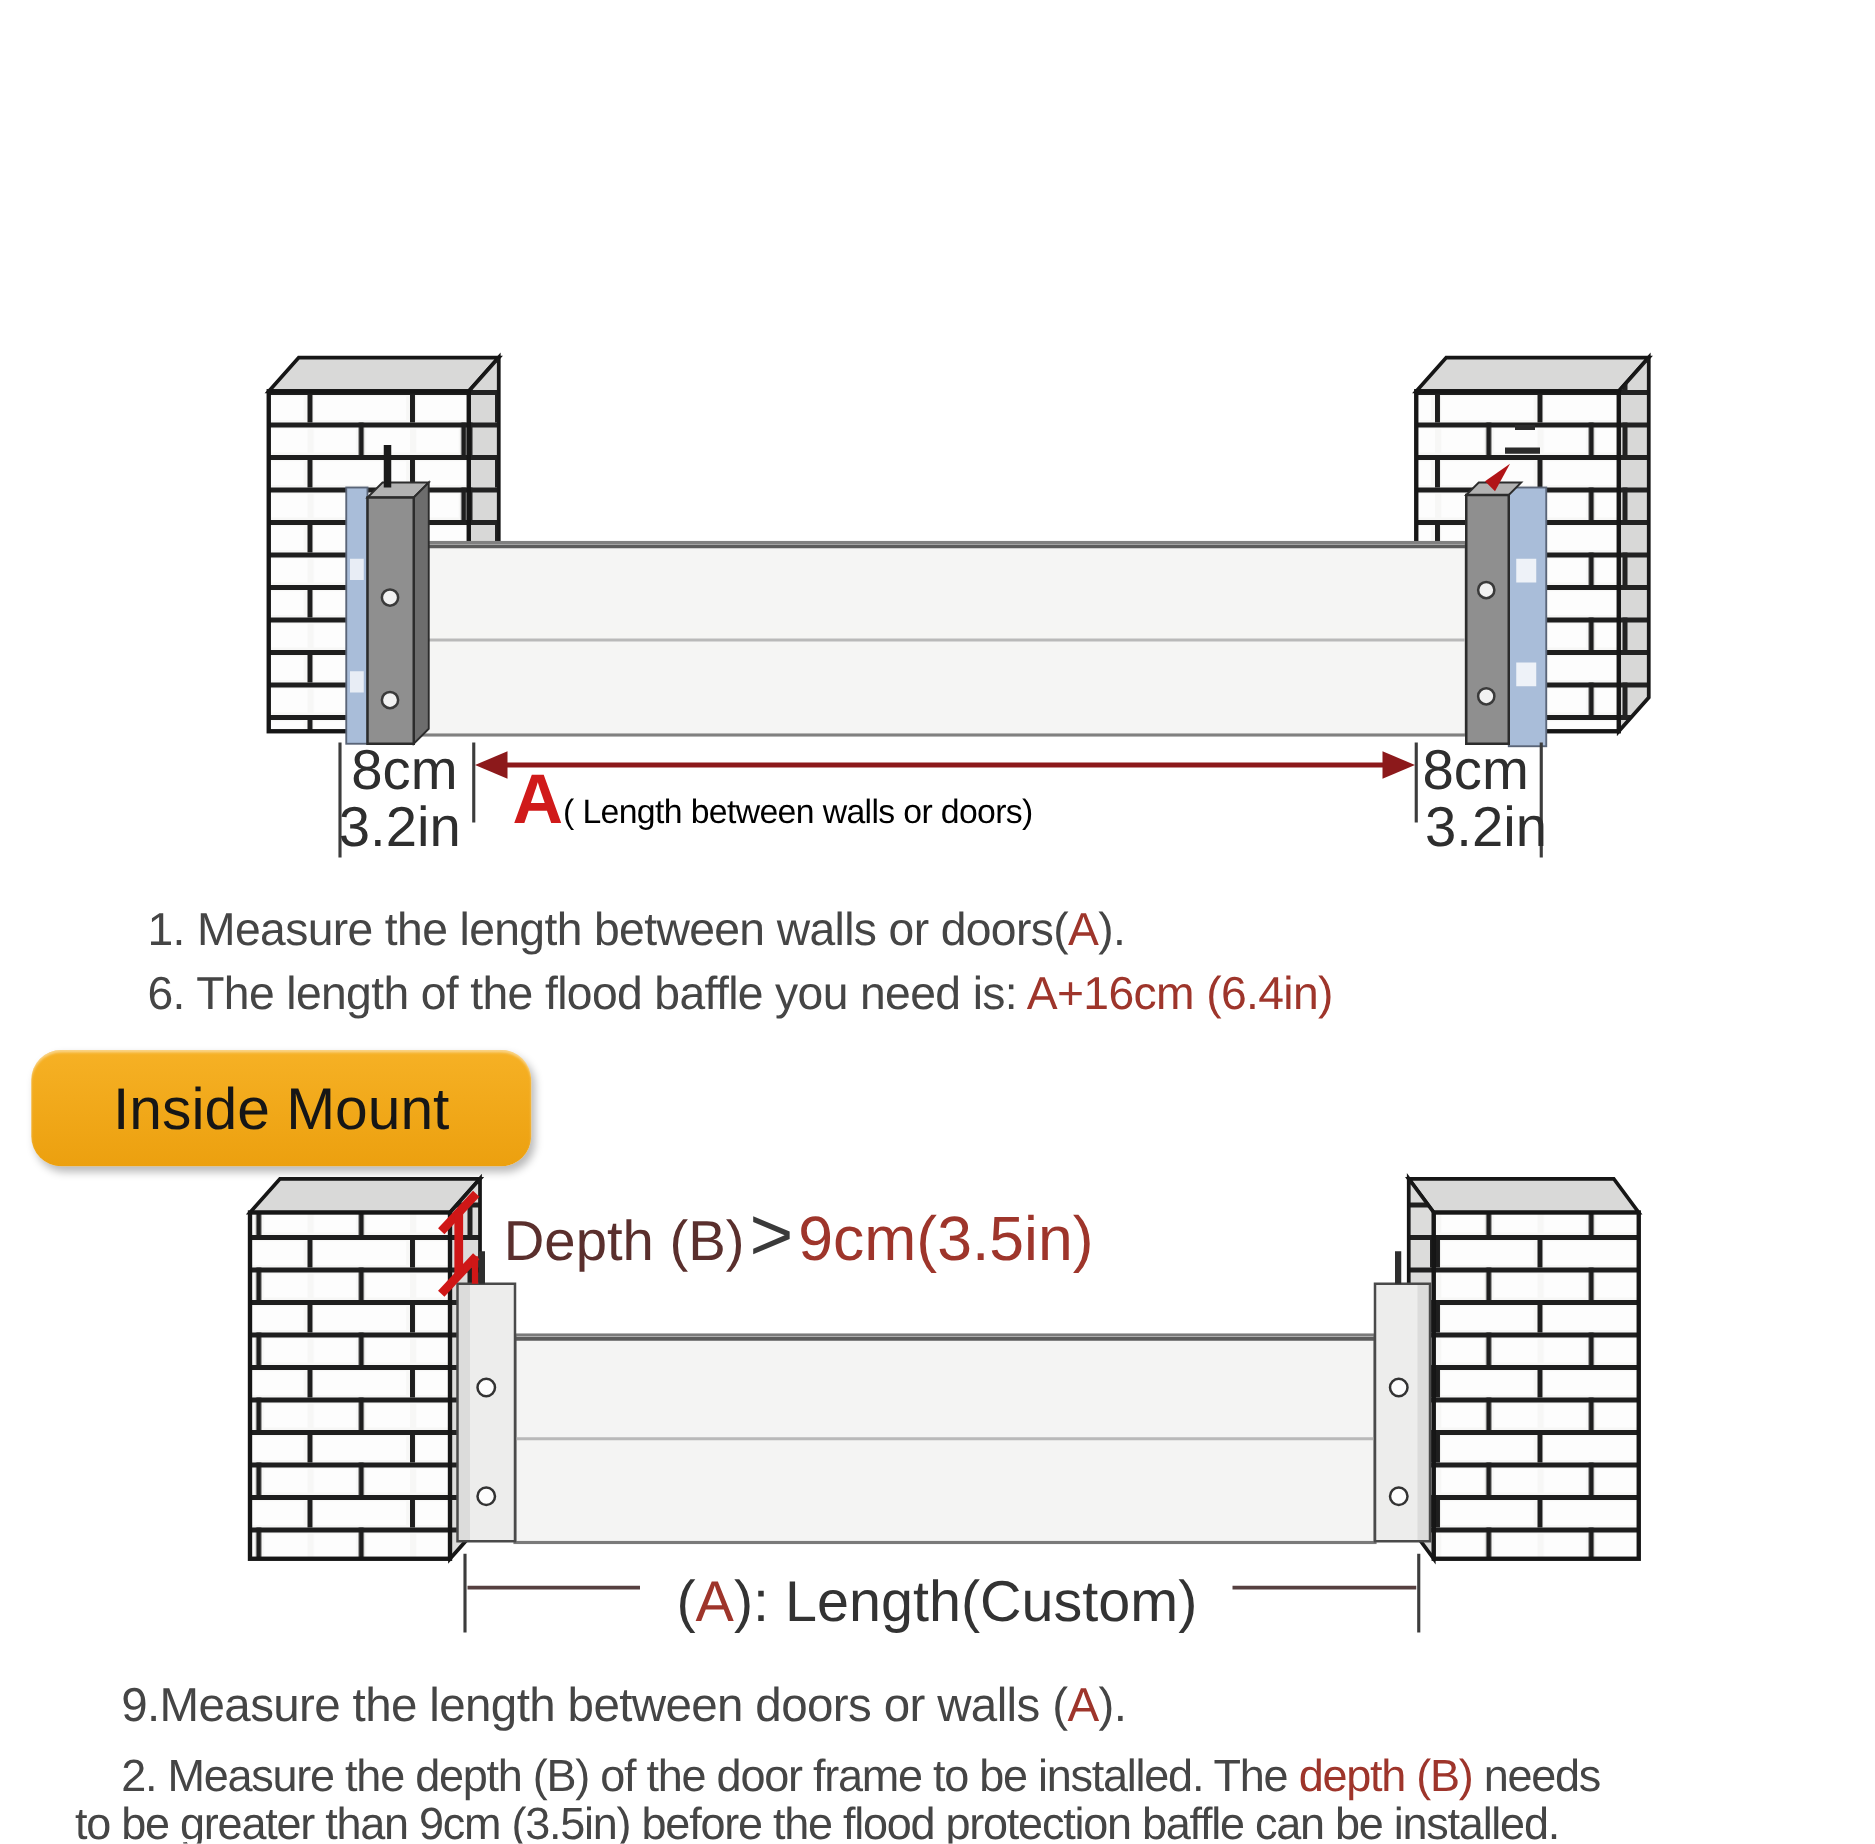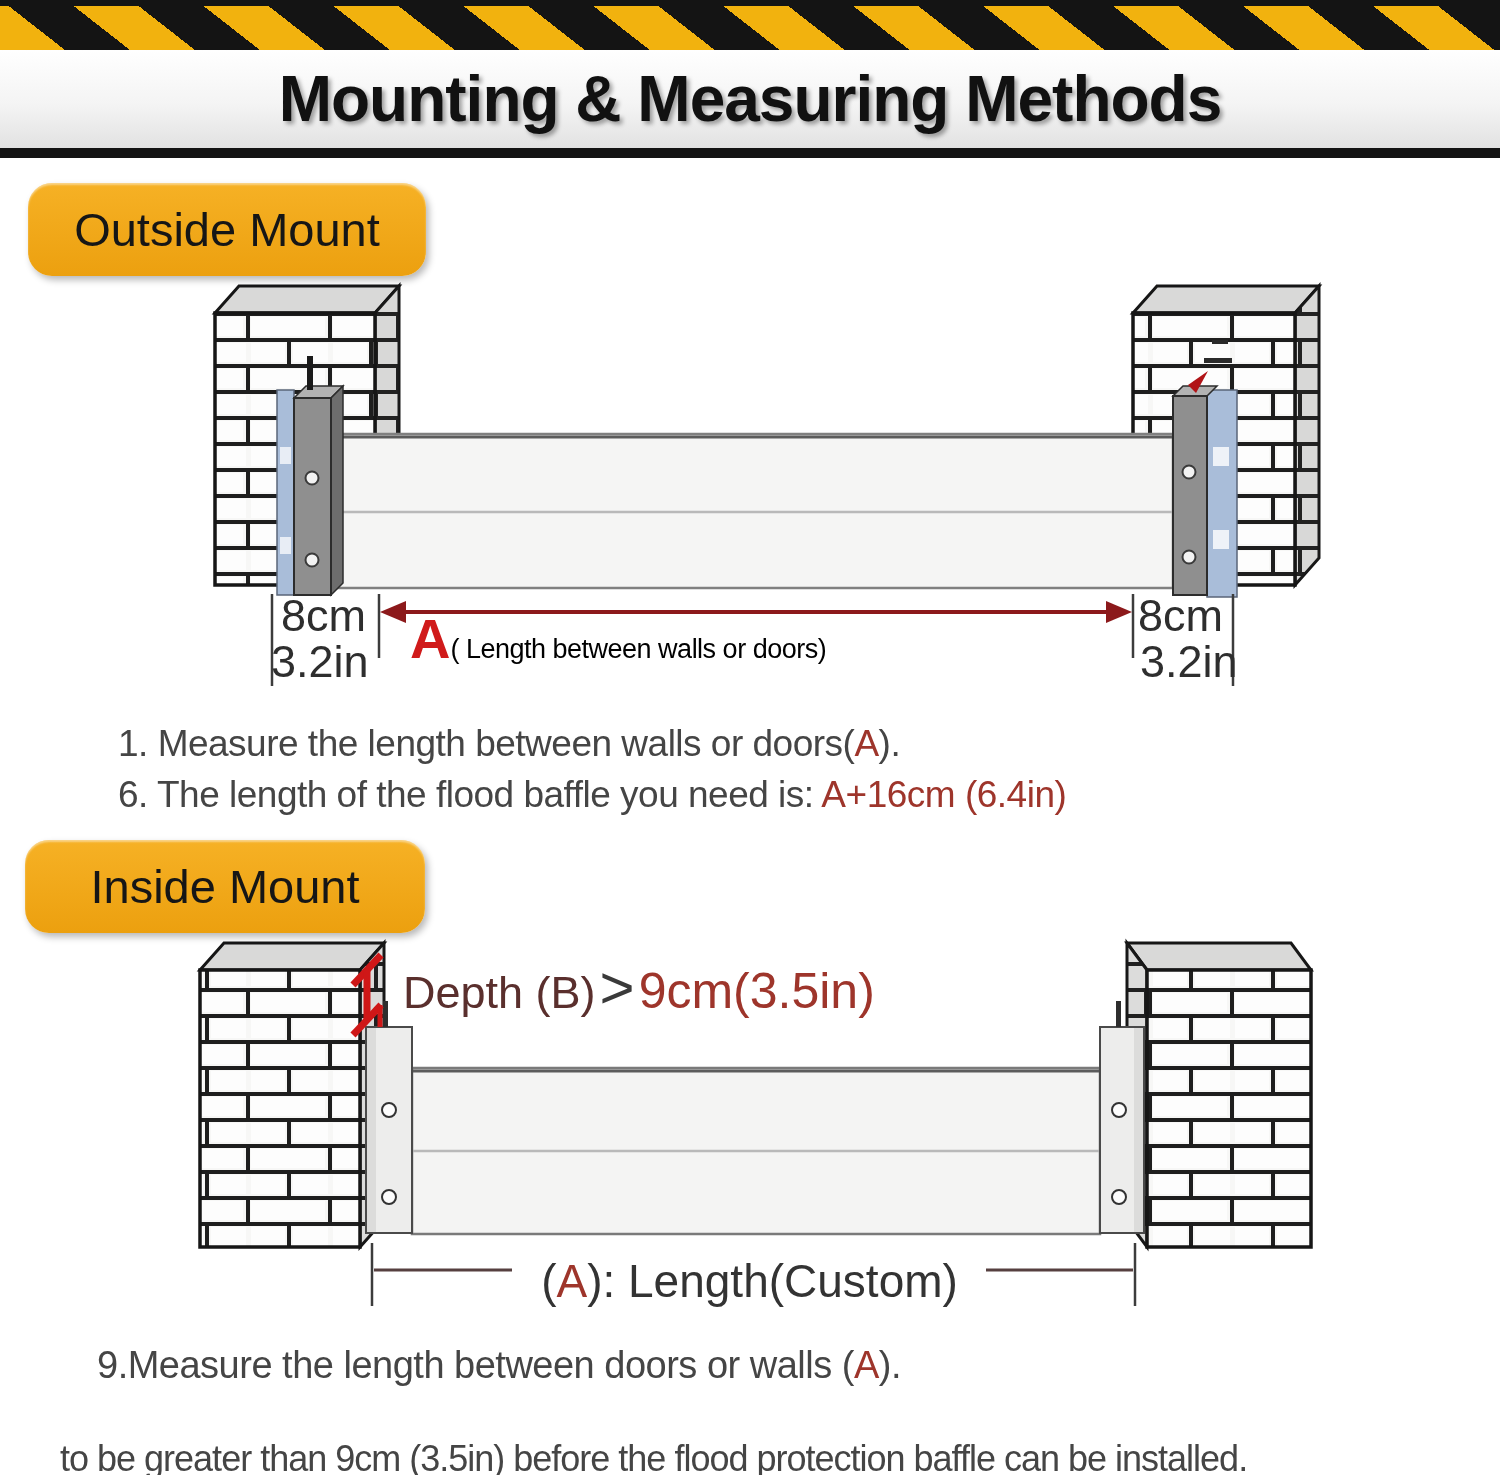--- a/index.html
+++ b/index.html
@@ -50,32 +50,21 @@
   .step-line{position:absolute;white-space:nowrap;color:#454545;}
   .s2-l1{left:97px;top:1344px;font-size:38px;letter-spacing:-0.5px;}
   .s2-l2{left:97px;top:1400px;font-size:36px;letter-spacing:-1px;}
   .s2-l3{left:60px;top:1438px;font-size:36px;letter-spacing:-1px;}
 </style>
 </head>
 <body>
 
 <div class="page">
 
-  <div class="banner">
-    <div class="stripes"></div>
-    <div class="banner-topbar"></div>
-    <div class="title-band">
-      <h1>Mounting &amp; Measuring Methods</h1>
-    </div>
-    <div class="banner-bottombar"></div>
-  </div>
-
-  <div class="pill pill-outside">
-    <span>Outside Mount</span>
-  </div>
+
   <div class="pill pill-inside">
     <span>Inside Mount</span>
   </div>
 
   <svg class="canvas" viewBox="0 0 1500 1475" width="1500" height="1475">
     <defs>
       <pattern id="brick" width="82" height="52" patternUnits="userSpaceOnUse">
         <rect width="82" height="52" fill="#f7f7f6"></rect>
         <rect x="5" y="5" width="74" height="19" fill="#fdfdfd"></rect>
         <rect x="5" y="31" width="34" height="19" fill="#fdfdfd"></rect>
@@ -231,15 +220,16 @@
     <span class="pre">Depth (B) </span>
     <span class="gt">&gt;</span>
     <span class="val">9cm(3.5in)</span>
   </div>
 
   <div class="txt length-label">
     <span>(</span><span class="red">A</span><span>): Length(Custom)</span>
   </div>
 
   <div class="step-line s2-l1"><span>9.Measure the length between doors or walls (</span><span class="red">A</span><span>).</span></div>
+  <div class="step-line s2-l2"><span>2. Measure the depth (B) of the door frame to be installed. The </span><span class="red">depth (B)</span><span> needs</span></div>
   <div class="step-line s2-l3">to be greater than 9cm (3.5in) before the flood protection baffle can be installed.</div>
 
 </div>
 
 </body></html>

